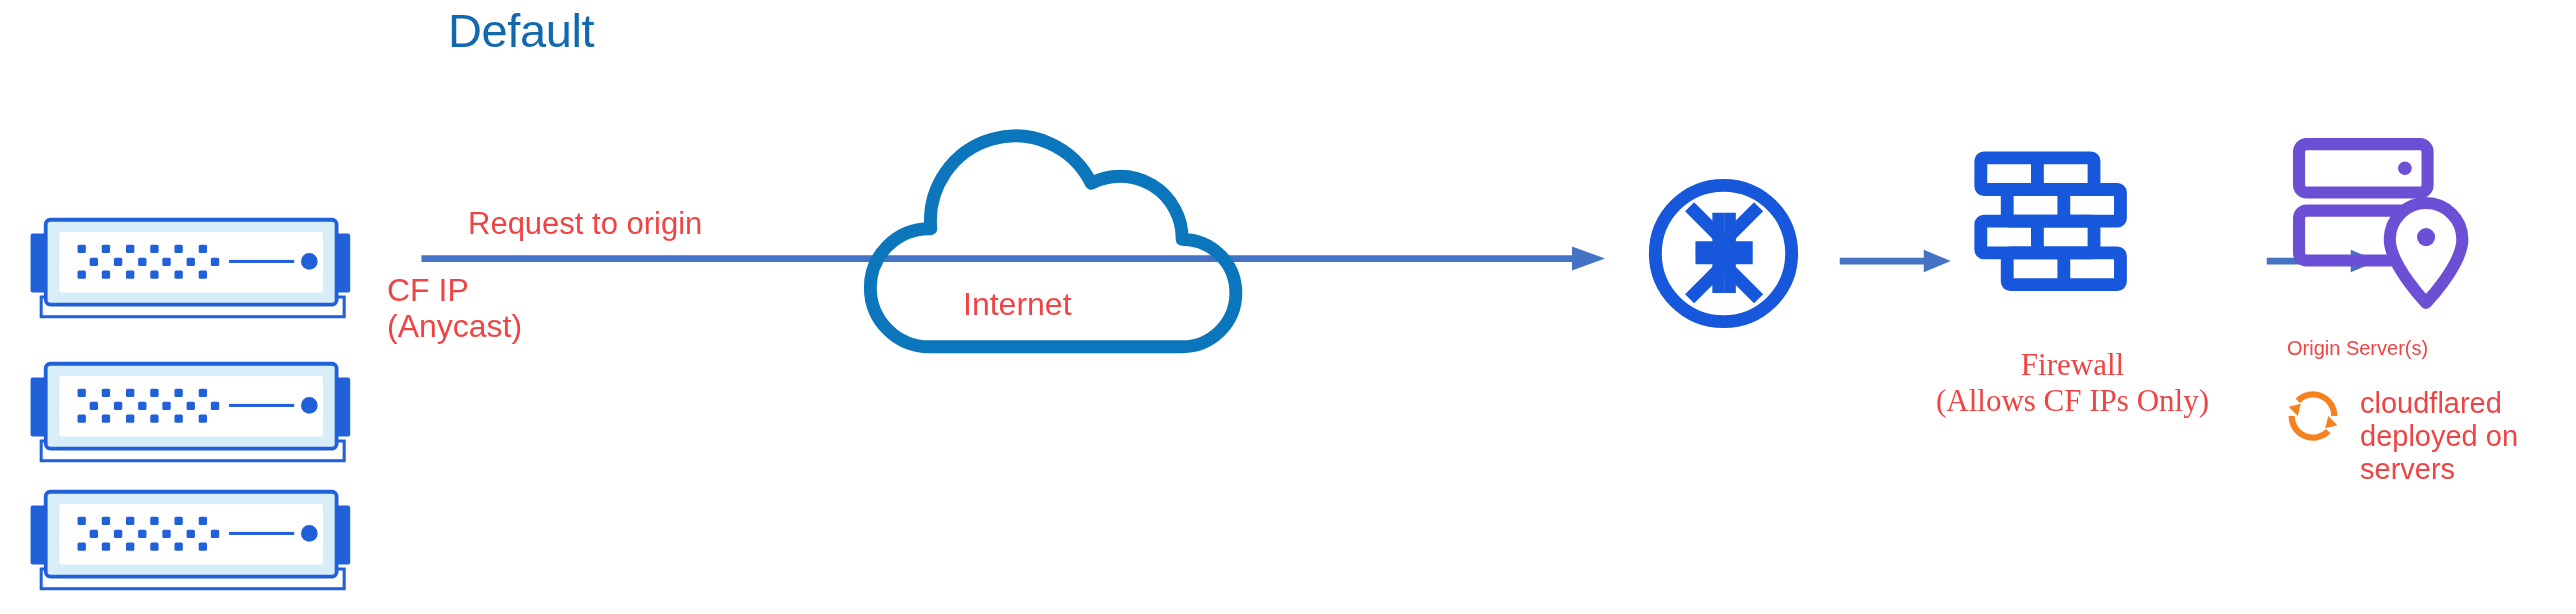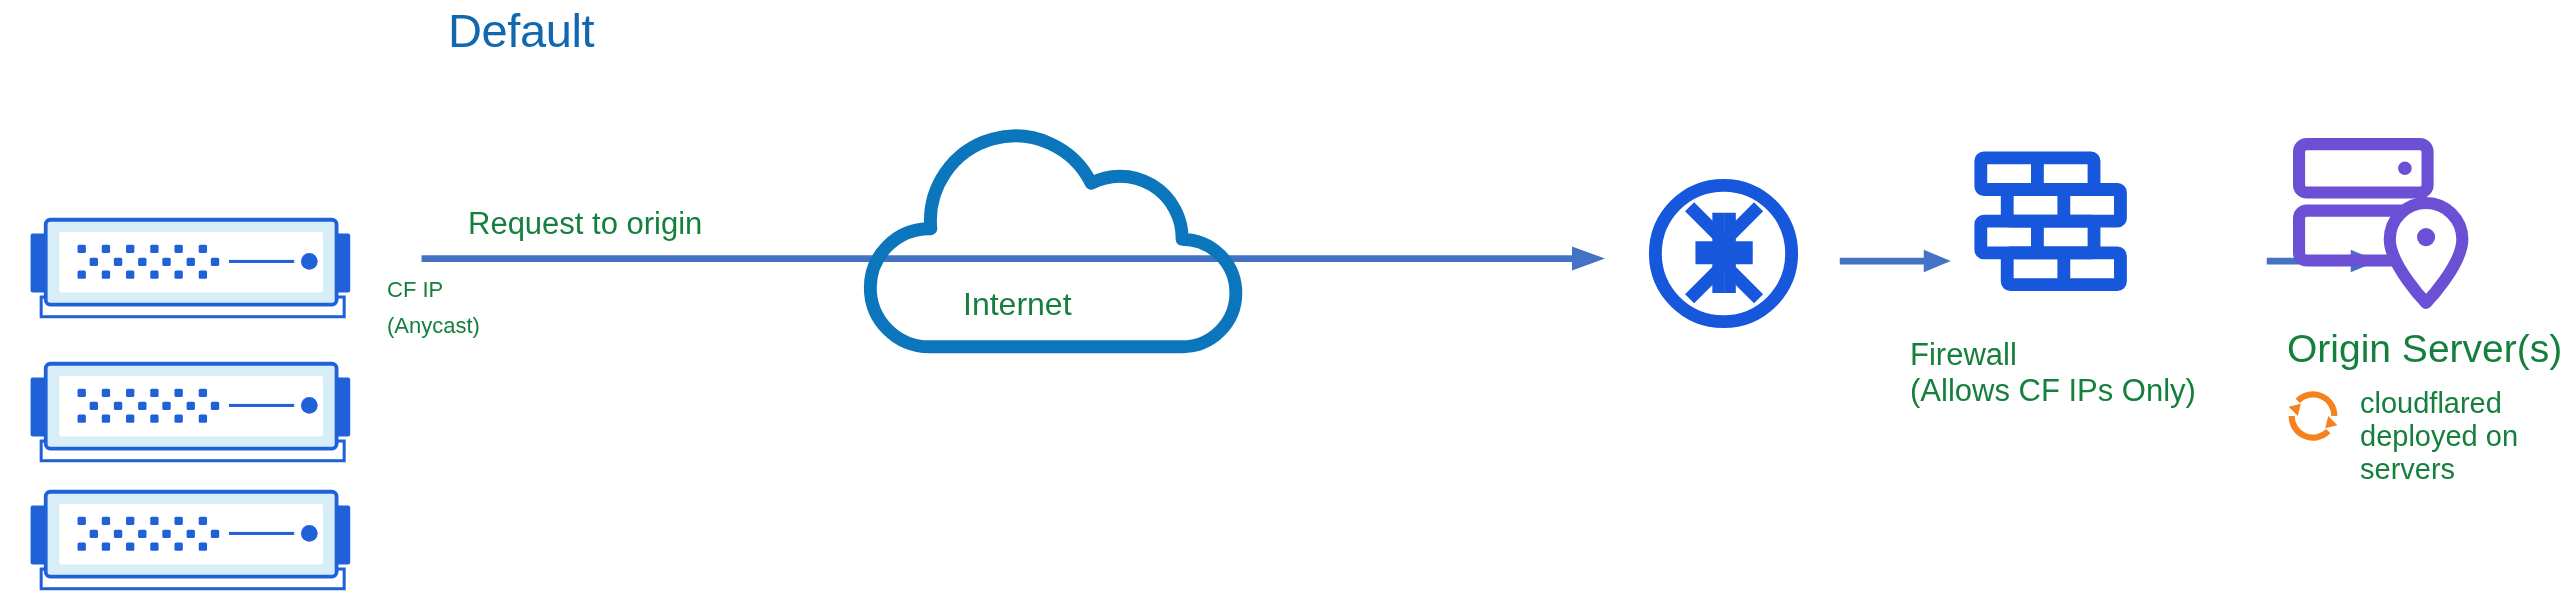--- a/index.html
+++ b/index.html
@@ -33,32 +33,32 @@
 
   
   .server-unit { width: 356px; height: 114px; }
   .server-unit svg { display: block; width: 356px; height: 114px; }
   #server-1 { left: 23px; top: 212px; }
   #server-2 { left: 23px; top: 356px; }
   #server-3 { left: 23px; top: 484px; }
 
   
   .label {
-    color: #15803d;
+    color: #ef4444;
     font-size: 30px;
     line-height: 35px;
     white-space: pre-line;
     font-weight: 400;
   }
   #request-to-origin-label { left: 468px; top: 206px; font-size: 31px; }
-  #cf-ip-label { left: 387px; top: 272px; font-size: 22px; line-height: 36px; }
+  #cf-ip-label { left: 387px; top: 272px; font-size: 32px; line-height: 36px; }
   #internet-label { left: 963px; top: 287px; font-size: 32px; }
   #cpe-label { left: 1556px; top: 337px; font-size: 31px; line-height: 36px; text-align: left; }
-  #firewall-label { left: 1910px; top: 337px; font-size: 31px; line-height: 36px; text-align: left; width: 325px; }
-  #origin-label { left: 2287px; top: 331px; font-size: 39px; }
+  #firewall-label { left: 1910px; top: 347px; font-size: 31px; line-height: 36px; text-align: center; width: 325px; font-family: Liberation Serif, serif; }
+  #origin-label { left: 2287px; top: 331px; font-size: 20px; }
   #cloudflared-label { left: 2352px; top: 387px; font-size: 29px; line-height: 33px; margin-left: 8px; }
 
   
   .arrow-svg { display: block; }
   #arrow-main { left: 416px; top: 242px; }
   #arrow-cpe-firewall { left: 1839px; top: 246px; }
   #arrow-firewall-origin { left: 2266px; top: 246px; }
 
   
   #internet-cloud { left: 840px; top: 106px; width: 439px; height: 250px; }

